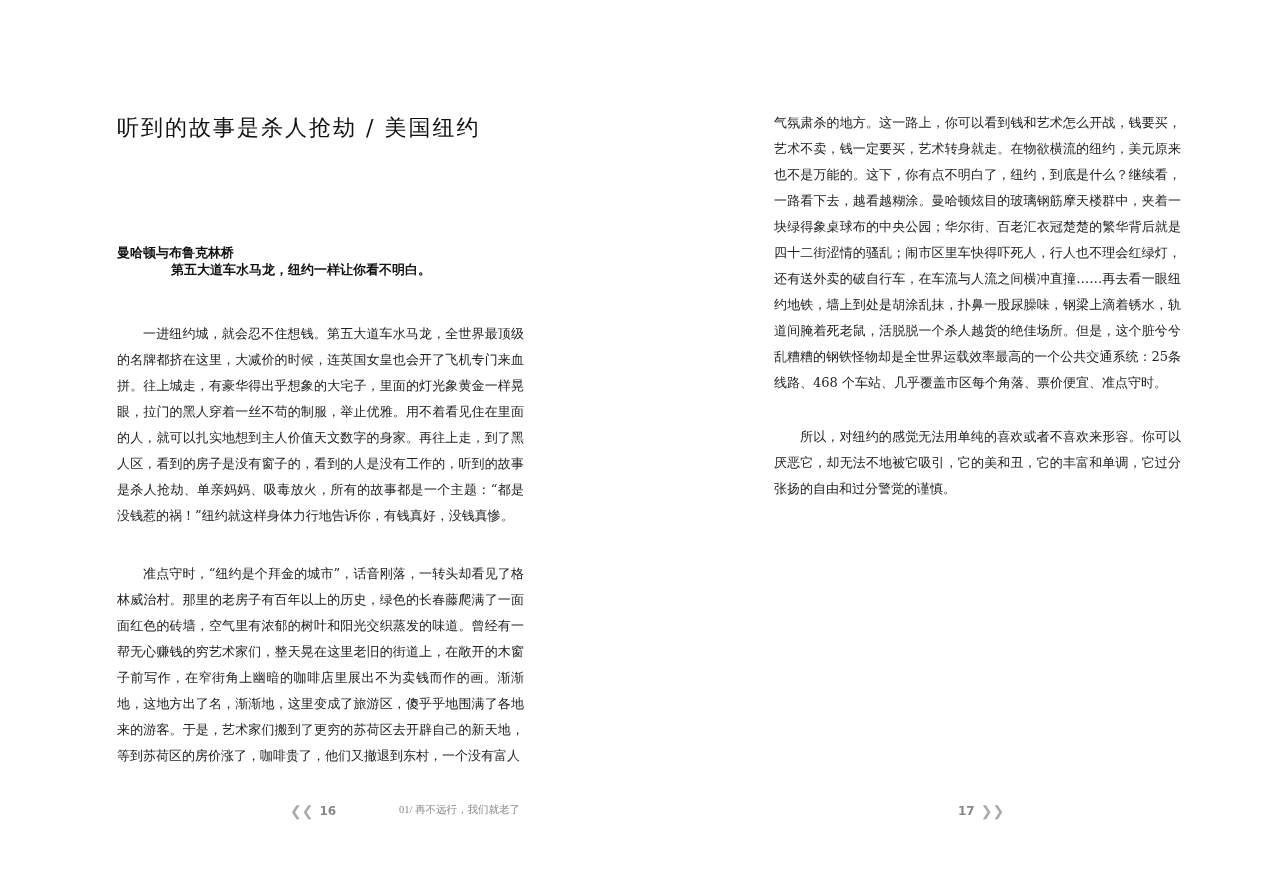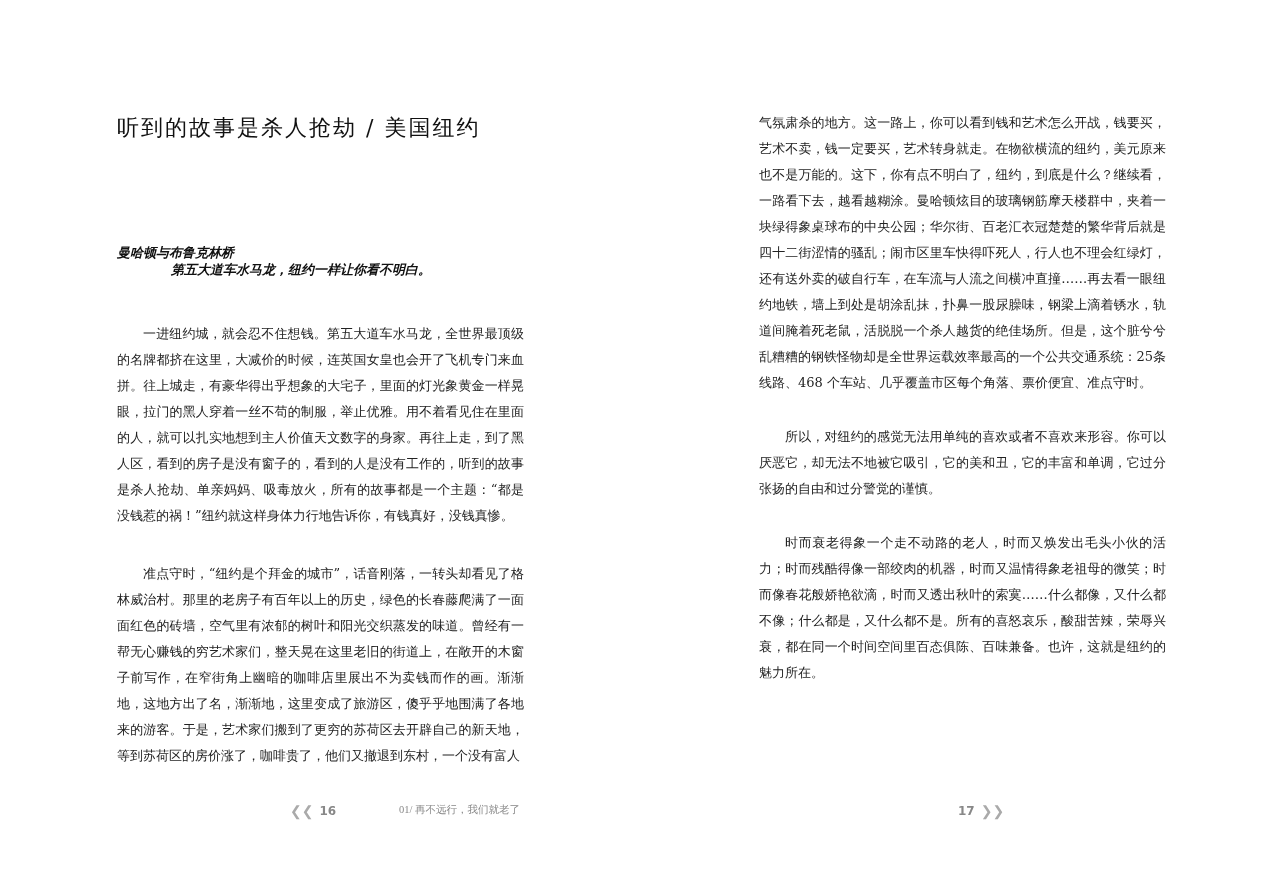--- a/index.html
+++ b/index.html
@@ -3,26 +3,26 @@
 <meta charset="utf-8">
 <style>
   html, body { margin:0; padding:0; background:#ffffff; }
   body { width:1280px; height:873px; position:relative; overflow:hidden;
          font-family:"DejaVu Serif","Liberation Serif",serif; color:#1a1a1a; }
   .page { position:absolute; top:0; height:873px; }
   .page-left { left:0; width:640px; }
   .page-right { left:640px; width:640px; }
   .title { position:absolute; left:117px; top:113px; font-size:22px; letter-spacing:2px;
            font-weight:normal; margin:0; color:#111; white-space:nowrap; }
-  .subtitle { position:absolute; left:117px; top:244px; font-size:13px; line-height:17px; font-weight:bold; color:#111;font-style:italic; }
+  .subtitle { position:absolute; left:117px; top:244px; font-size:13px; line-height:17px; font-weight:bold; color:#111; }
   .subtitle .line2 { display:block; padding-left:54px; }
   .body { position:absolute; font-size:13px; line-height:26px; color:#222; text-align:justify; }
   .body p { margin:0; text-indent:2em; }
   .left-body { left:117px; top:321px; width:407px; }
-  .right-body { left:119px; top:110px; width:407px; }
+  .right-body { left:134px; top:110px; width:407px; }
   .right-body p.cont { text-indent:0; }
   .gap-lg { height:32px; }
   .gap-md { height:28px; }
   .footer { position:absolute; top:803px; font-family:"DejaVu Sans","Liberation Sans",sans-serif;
             font-size:12px; color:#888; display:flex; align-items:center; }
   .chev { color:#aaa; font-size:14px; font-weight:bold; cursor:pointer; }
   .pn { margin:0 6px;font-weight:bold; }
   .left-footer { left:290px; }
   .running { position:absolute; left:399px; top:803px; font-family:Liberation Serif, serif;
              font-size:10.5px; color:#888; white-space:nowrap; }
@@ -48,19 +48,18 @@
   </div>
   <div class="running">01/ 再不远行，我们就老了</div>
 </div>
 
 <div class="page page-right">
   <div class="body right-body">
     <p class="cont">气氛肃杀的地方。这一路上，你可以看到钱和艺术怎么开战，钱要买，艺术不卖，钱一定要买，艺术转身就走。在物欲横流的纽约，美元原来也不是万能的。这下，你有点不明白了，纽约，到底是什么？继续看，一路看下去，越看越糊涂。曼哈顿炫目的玻璃钢筋摩天楼群中，夹着一块绿得象桌球布的中央公园；华尔街、百老汇衣冠楚楚的繁华背后就是四十二街涩情的骚乱；闹市区里车快得吓死人，行人也不理会红绿灯，还有送外卖的破自行车，在车流与人流之间横冲直撞……再去看一眼纽约地铁，墙上到处是胡涂乱抹，扑鼻一股尿臊味，钢梁上滴着锈水，轨道间腌着死老鼠，活脱脱一个杀人越货的绝佳场所。但是，这个脏兮兮乱糟糟的钢铁怪物却是全世界运载效率最高的一个公共交通系统：25条线路、468 个车站、几乎覆盖市区每个角落、票价便宜、准点守时。</p>
     <div class="gap-md"></div>
     <p>所以，对纽约的感觉无法用单纯的喜欢或者不喜欢来形容。你可以厌恶它，却无法不地被它吸引，它的美和丑，它的丰富和单调，它过分张扬的自由和过分警觉的谨慎。</p>
     <div class="gap-md"></div>
-    <p>时而衰老得象一个走不动路的老人，时而又焕发出毛头小伙的活力；时而残酷得像一部绞肉的机器，时而又温情得象老祖母的微笑；时而像春花般娇艳欲滴，时而又透出秋叶的索寞……什么都像，又什么都不像；什么都是，又什么都不是。所有的喜怒哀乐，酸甜苦辣，荣辱兴衰，都在同一个时间空间里百态俱陈、百味兼备。也许，这就是纽约的魅力所在。</p>
   </div>
   <div class="footer right-footer">
     <span class="pn">17</span>
     <span class="chev">❯❯</span>
   </div>
 </div>
 
 </body></html>

